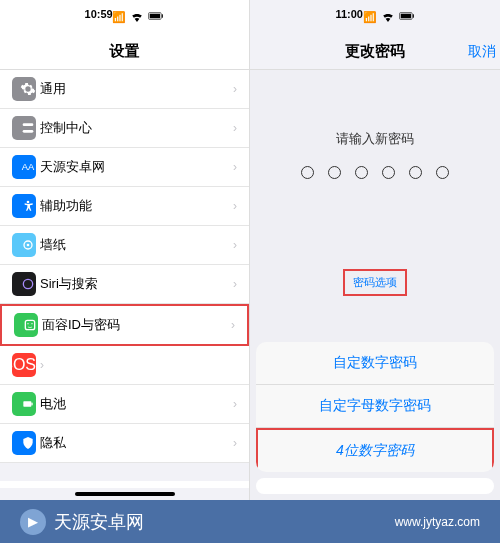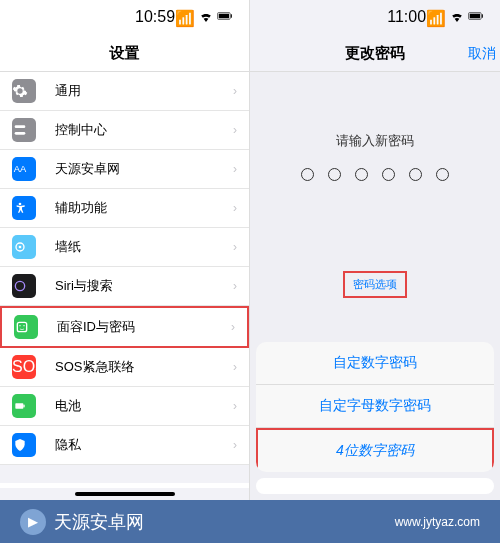--- a/index.html
+++ b/index.html
@@ -1,33 +1,33 @@
 <!DOCTYPE html>
 <html><head>
   <meta charset="utf-8">
   <style>
     * { margin: 0; padding: 0; box-sizing: border-box; font-family: -apple-system, "PingFang SC", sans-serif; }
     body { width: 500px; height: 543px; background: #fff; position: relative; overflow: hidden; }
     .phones { display: flex; height: 500px; }
     .phone { width: 250px; height: 500px; background: #f2f2f7; display: flex; flex-direction: column; border-right: 1px solid #ddd; }
     .phone:last-child { border-right: none; }
     
-    .status-bar { display: flex; justify-content: flex-end; padding: 8px 16px; font-size: 16px; font-weight: 400; background: #f2f2f7; }
+    .status-bar { display: flex; justify-content: center; padding: 8px 16px; font-size: 11px; font-weight: 700; background: #f2f2f7; }
     .status-bar.white { background: #fff; }
     .status-icons { display: flex; gap: 3px; align-items: center; }
     
     .nav-bar { display: flex; justify-content: center; align-items: center; padding: 8px 15px; font-size: 15px; font-weight: 600; background: #f2f2f7; position: relative; border-bottom: 1px solid #ddd; }
     .nav-bar.white { background: #fff; }
     .nav-cancel { position: absolute; right: 4px; color: #007aff; font-weight: 400; font-size: 14px; }
     
     .settings-list { background: #fff; flex: 1; overflow-y: hidden; }
     .section-gap { height: 18px; background: #f2f2f7; }
     .row { display: flex; align-items: center; padding: 7px 12px; border-bottom: 0.5px solid #e5e5e5; min-height: 36px; }
     .row.highlighted { border: 2px solid #e34444; }
-    .icon-box { width: 24px; height: 24px; border-radius: 5px; margin-right: 19px; display: flex; align-items: center; justify-content: flex-start; color: #fff; flex-shrink: 0; }
+    .icon-box { width: 24px; height: 24px; border-radius: 5px; margin-right: 4px; display: flex; align-items: center; justify-content: flex-end; color: #fff; flex-shrink: 0; }
     .row-label { flex: 1; font-size: 13px; }
     .chevron { color: #c7c7cc; font-size: 12px; }
     
     .passcode-screen { flex: 1; display: flex; flex-direction: column; background: #efeff4; }
     .passcode-prompt { text-align: center; font-size: 13px; margin-top: 60px; color: #333; }
     .dots { display: flex; justify-content: center; gap: 14px; margin-top: 18px; }
     .dot { width: 13px; height: 13px; border-radius: 50%; border: 1.2px solid #333; }
     .passcode-options-link { text-align: center; margin-top: 90px; }
     .passcode-options-link span { color: #007aff; font-size: 11px; padding: 4px 8px; border: 2px solid #e34444; display: inline-block; }
     
@@ -142,21 +142,20 @@
               <path d="M9 15q3 2 6 0" fill="none" stroke="#fff"></path>
             </svg>
           </div>
       <div class="row-label">面容ID与密码</div>
       <div class="chevron">›</div>
         </div>
         <div class="row">
       <div class="icon-box" style="background:#ff3b30">
             <text x="0" y="14" fill="#fff" font-size="9" font-weight="bold">SOS</text>
           </div>
-      <div class="row-label">SOS紧急联络</div>
       <div class="chevron">›</div>
         </div>
         <div class="row">
       <div class="icon-box" style="background:#34c759">
             <svg viewBox="0 0 24 24">
               <rect x="5" y="8" width="12" height="8" rx="1" fill="#fff"></rect>
               <rect x="17" y="10" width="2" height="4" fill="#fff"></rect>
             </svg>
           </div>
       <div class="row-label">电池</div>

